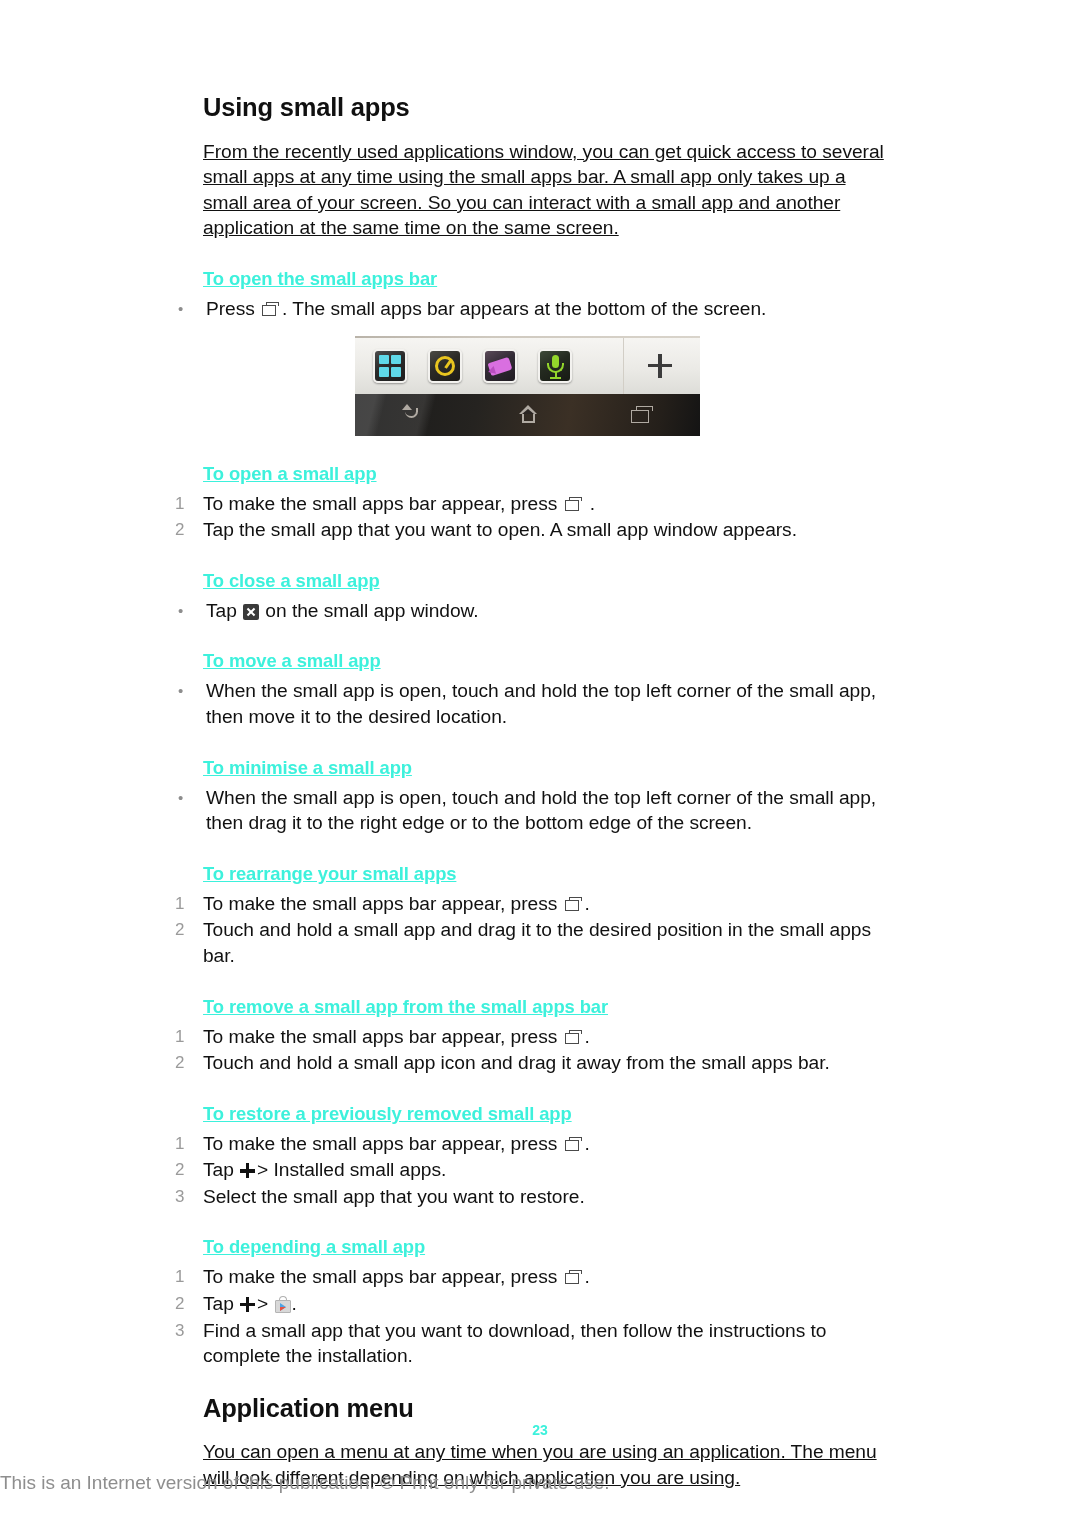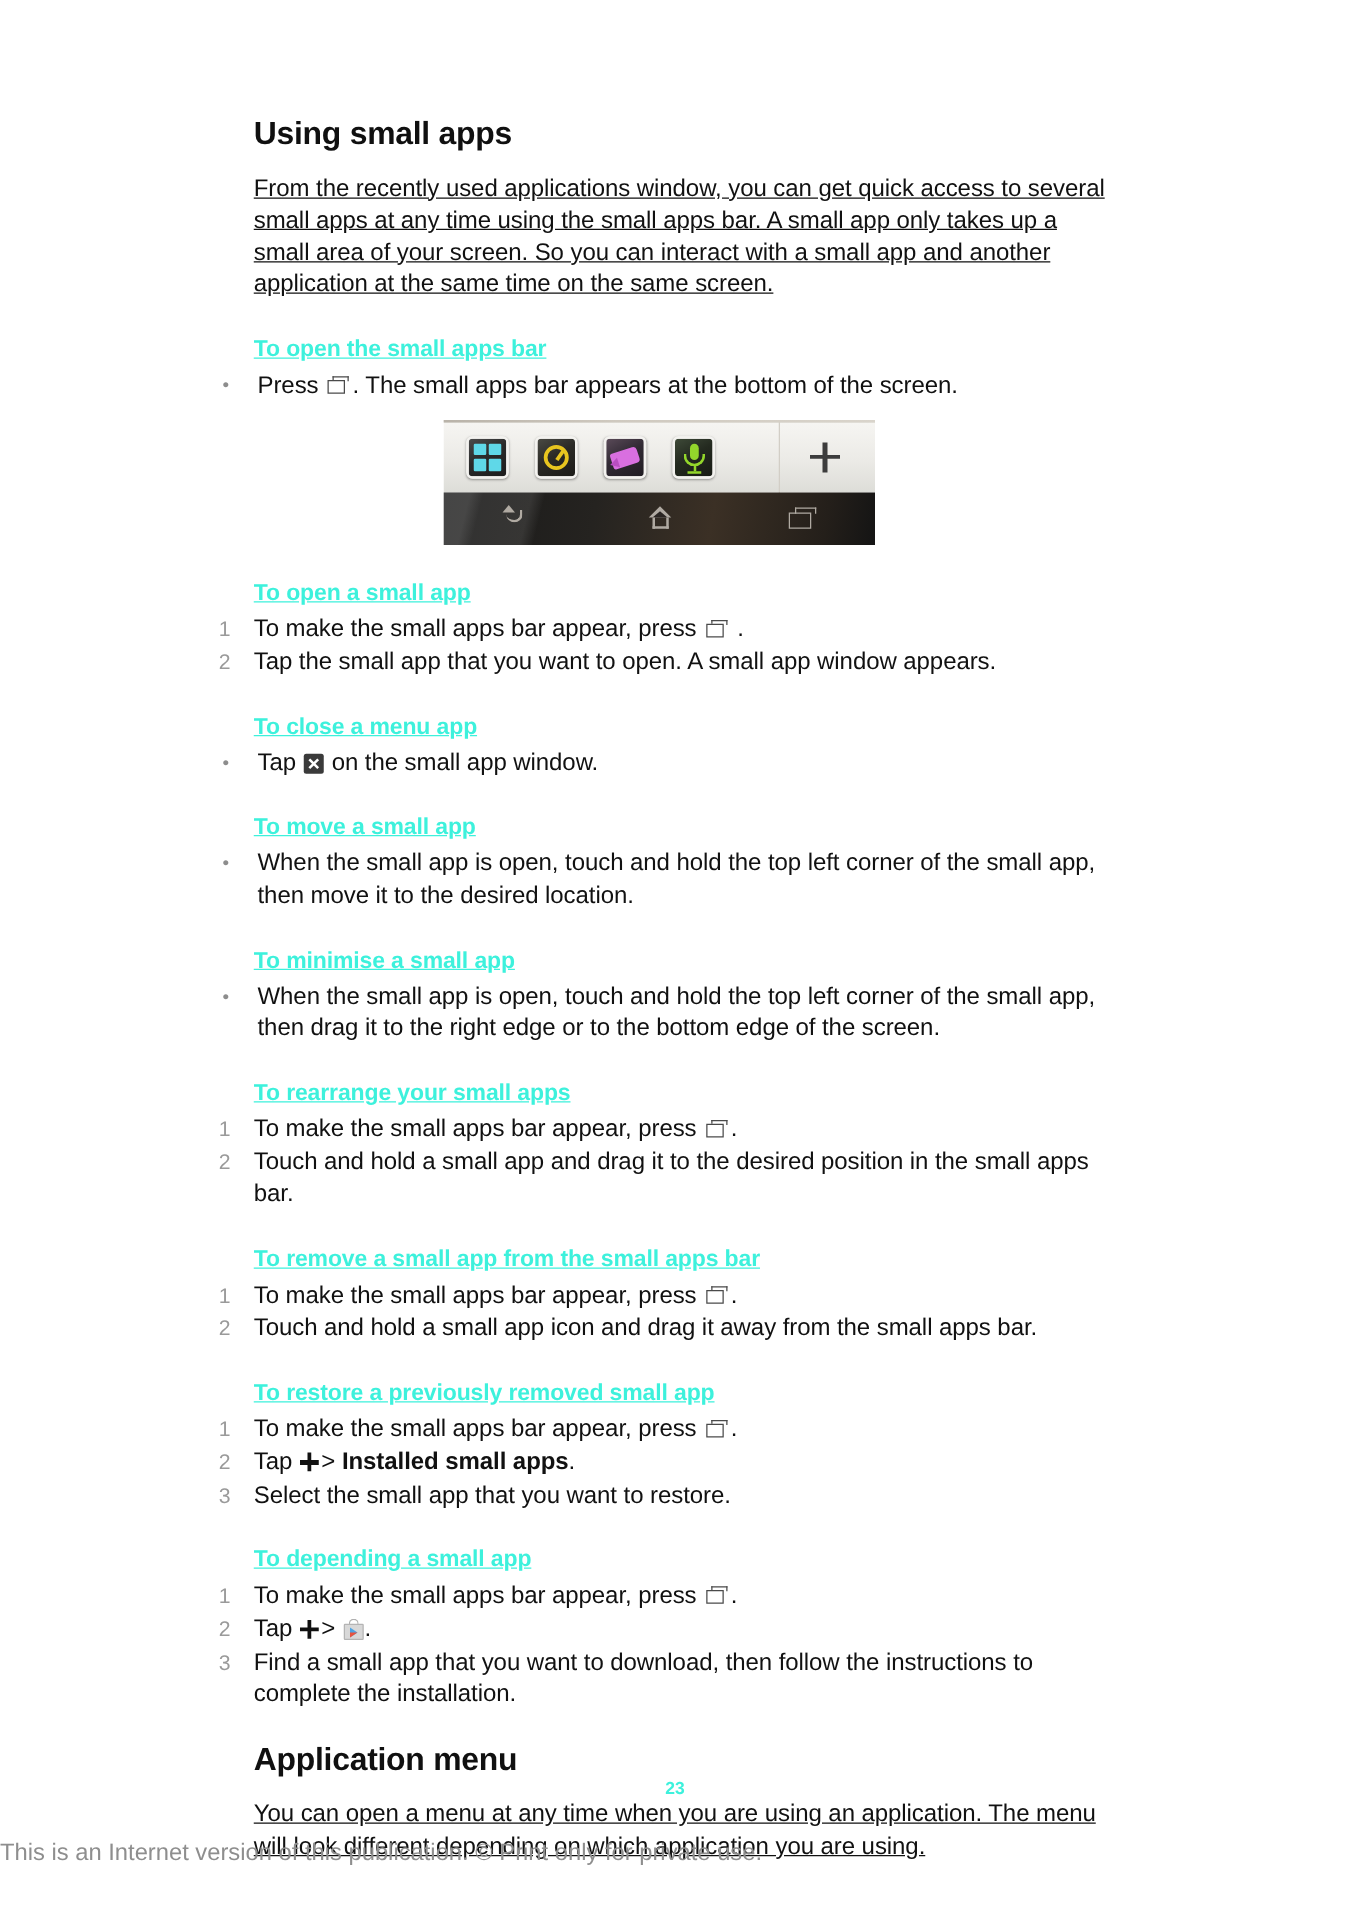--- a/index.html
+++ b/index.html
@@ -94,21 +94,21 @@
     color: #8d8d8d;
     font-size: 15px;
     padding-left: 3px;
   }
 
   li.step .body {
     flex: 1;
   }
 
   .bold {
-    font-weight: bold;
+    font-weight: normal;
   }
 
   
   .ic {
     display: inline-block;
     vertical-align: -2px;
     position: relative;
   }
 
   
@@ -534,21 +534,21 @@
         <span class="marker">1</span>
         <span class="body"><span>To make the small apps bar appear, press</span>
           <span class="ic ic-recent"><span class="r-back"></span><span class="r-front"></span></span><span> .</span></span>
       </li>
       <li class="step">
         <span class="marker">2</span>
         <span class="body">Tap the small app that you want to open. A small app window appears.</span>
       </li>
     </ol>
 
-    <h2 class="proc">To close a menu app</h2>
+    <h2 class="proc">To close a small app</h2>
     <ul class="steps">
       <li class="step">
         <span class="marker bullet">•</span>
         <span class="body"><span>Tap</span>
           <span class="ic ic-close"></span>
           <span>on the small app window.</span></span>
       </li>
     </ul>
 
     <h2 class="proc">To move a small app</h2>

